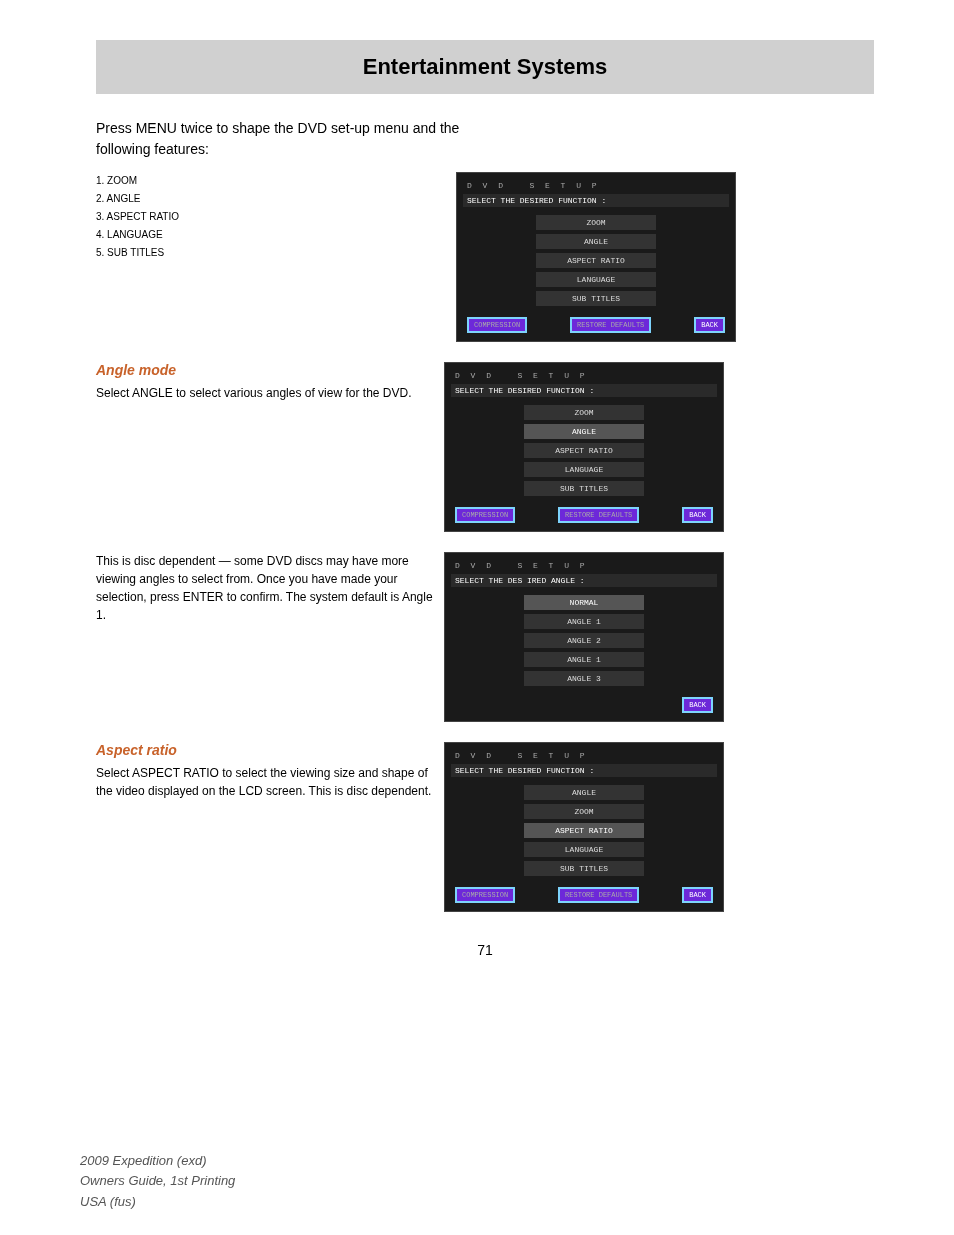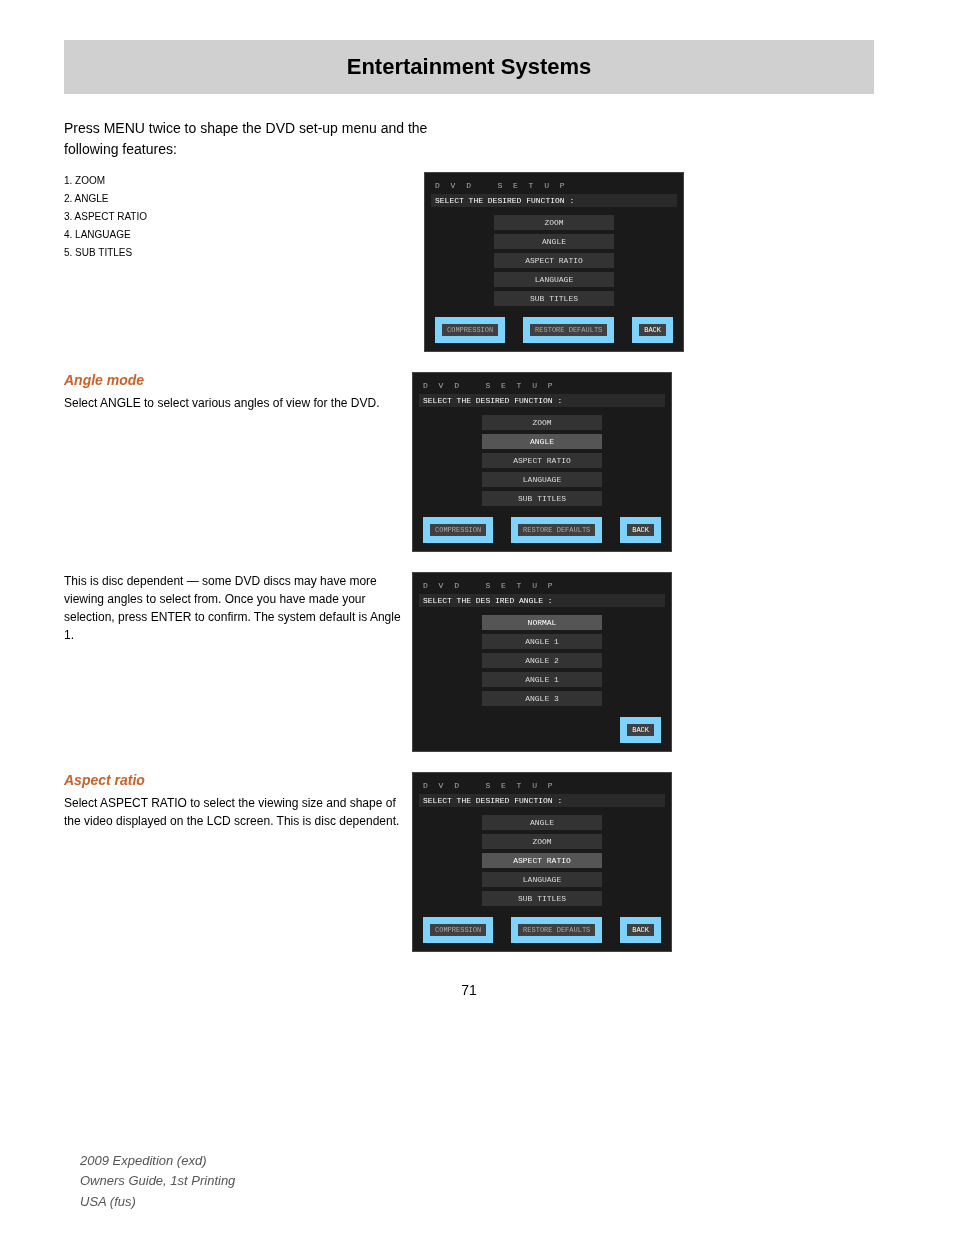--- a/index.html
+++ b/index.html
@@ -9,21 +9,21 @@
       background: #ffffff;
       font-family: Arial, Helvetica, sans-serif;
       font-size: 14px;
       color: #000000;
       position: relative;
     }
 
     .page-container {
       width: 954px;
       min-height: 1235px;
-      padding: 40px 80px 40px 64px;
+      padding: 40px 80px 40px 96px;
       position: relative;
     }
 
     .header-bar {
       background: #d0d0d0;
       text-align: center;
       padding: 14px 20px;
       margin-bottom: 24px;
     }
 
@@ -74,21 +74,21 @@
 
     .body-text {
       font-size: 12px;
       line-height: 1.5;
     }
 
     
     .dvd-screen {
       background: #1a1a1a;
       border: 1px solid #444;
-      width: 260px;
+      width: 280px;
       padding: 6px;
       font-family: 'Courier New', monospace;
       font-size: 9px;
       color: #ffffff;
     }
 
     .dvd-screen .dvd-title-bar {
       color: #aaaaaa;
       font-size: 8px;
       letter-spacing: 3px;
@@ -123,23 +123,23 @@
     .dvd-screen .dvd-bottom-bar {
       display: flex;
       justify-content: space-between;
       margin-top: 4px;
       padding: 2px 4px;
     }
 
     .dvd-screen .dvd-bottom-btn {
       font-size: 7px;
       color: #aaa;
-      background: #404040;
+      background: #6d28d9;
       padding: 2px 5px;
-      border: 7px solid #7dd3fc;
+      border: 2px solid #7dd3fc;
     }
 
     .dvd-screen .dvd-bottom-btn.active {
       color: #fff;
     }
 
     .dvd-screen .dvd-menu-items-wrap {
       display: flex;
       flex-direction: column;
       align-items: center;

